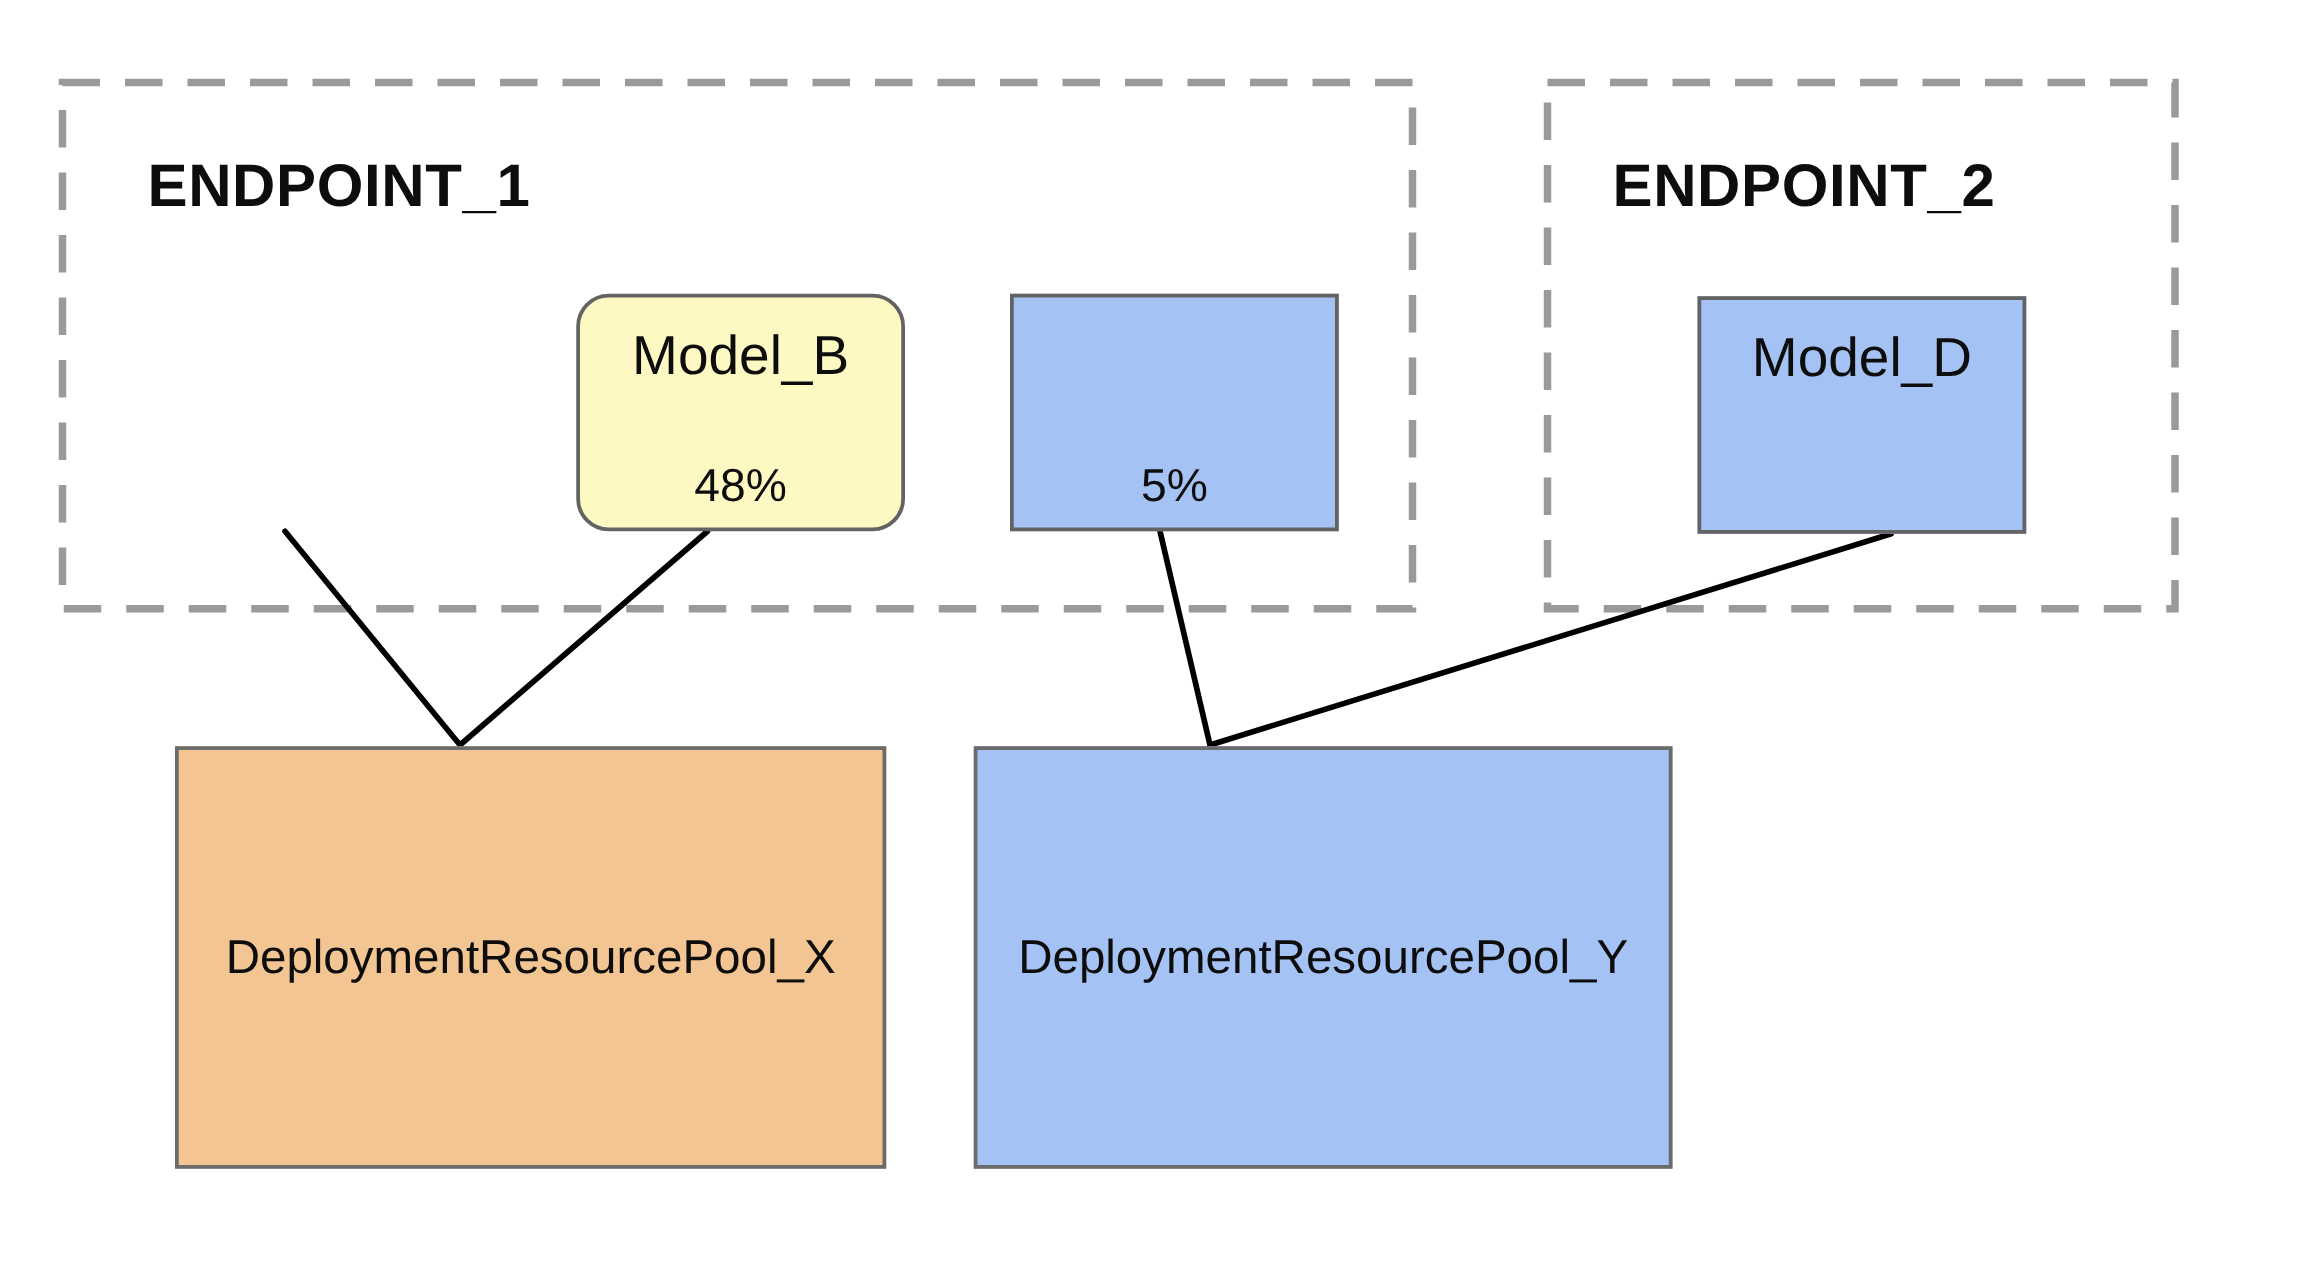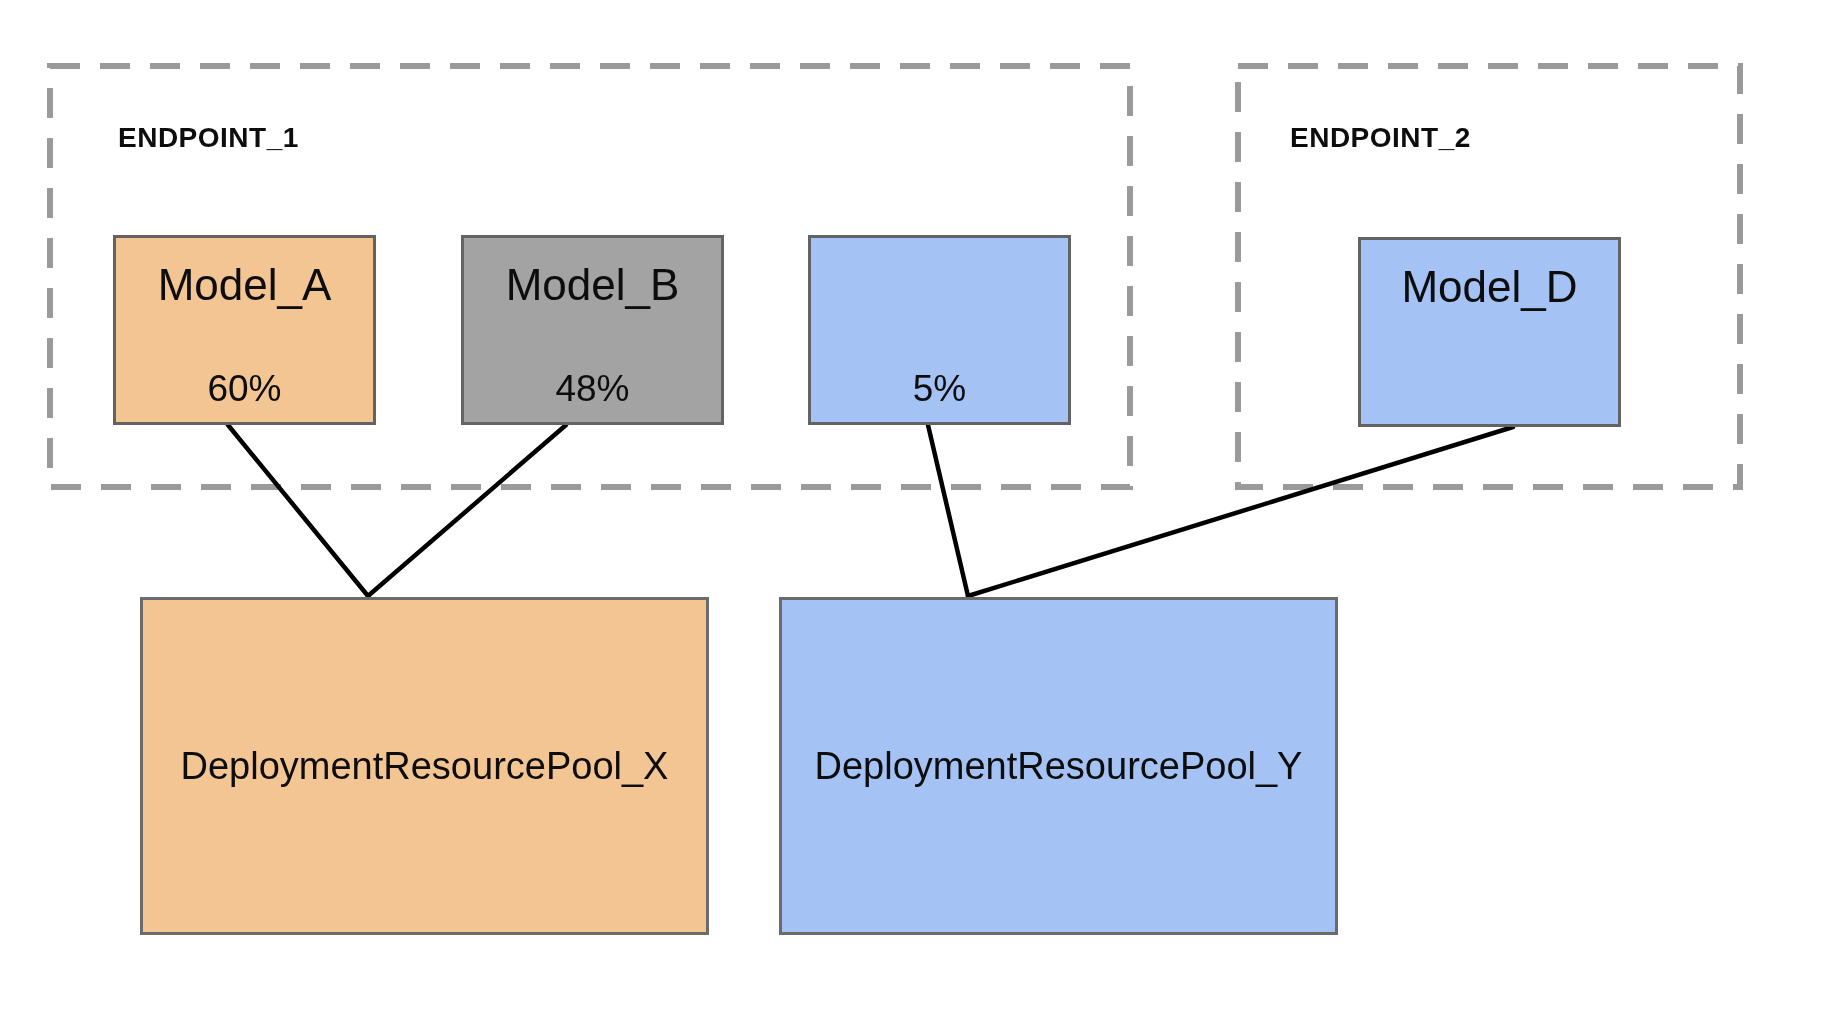--- a/index.html
+++ b/index.html
@@ -18,21 +18,21 @@
   }
   svg.overlay {
     position: absolute;
     left: 0;
     top: 0;
     width: 1840px;
     height: 1028px;
   }
   .ep-label {
     position: absolute;
-    font-size: 28px;
+    font-size: 48px;
     font-weight: bold;
     letter-spacing: 0.5px;
     white-space: nowrap;
   }
   .ep1-label { left: 118px; top: 122px; }
   .ep2-label { left: 1290px; top: 122px; text-align: right; }
 
   .model-box {
     position: absolute;
     box-sizing: border-box;
@@ -92,26 +92,22 @@
 
     <line x1="228" y1="425" x2="368" y2="596" stroke-width="4.5" stroke-linecap="round" style="stroke: rgb(0, 0, 0);"></line>
     <line x1="566" y1="425" x2="368" y2="596" stroke-width="4.5" stroke-linecap="round" style="stroke: rgb(0, 0, 0);"></line>
     <line x1="928" y1="425" x2="968" y2="596" stroke-width="4.5" stroke-linecap="round" style="stroke: rgb(0, 0, 0);"></line>
     <line x1="1513" y1="427" x2="968" y2="596" stroke-width="4.5" stroke-linecap="round" style="stroke: rgb(0, 0, 0);"></line>
   </svg>
 
   <div class="ep-label ep1-label">ENDPOINT_1</div>
   <div class="ep-label ep2-label">ENDPOINT_2</div>
 
-  <div class="model-box model-a" style="background-color: rgb(242, 197, 147);">
-    <div class="model-name">Model_A</div>
-    <div class="model-traffic">60%</div>
-  </div>
 
-  <div class="model-box model-b" style="background-color: #a3a3a3;">
+  <div class="model-box model-b" style="background-color: #fef9c3; border-radius: 26px;">
     <div class="model-name">Model_B</div>
     <div class="model-traffic">48%</div>
   </div>
 
   <div class="model-box model-c" style="background-color: rgb(164, 194, 244);">
     <div class="model-traffic">5%</div>
   </div>
 
   <div class="model-box model-d" style="background-color: rgb(164, 194, 244);">
     <div class="model-name">Model_D</div>

